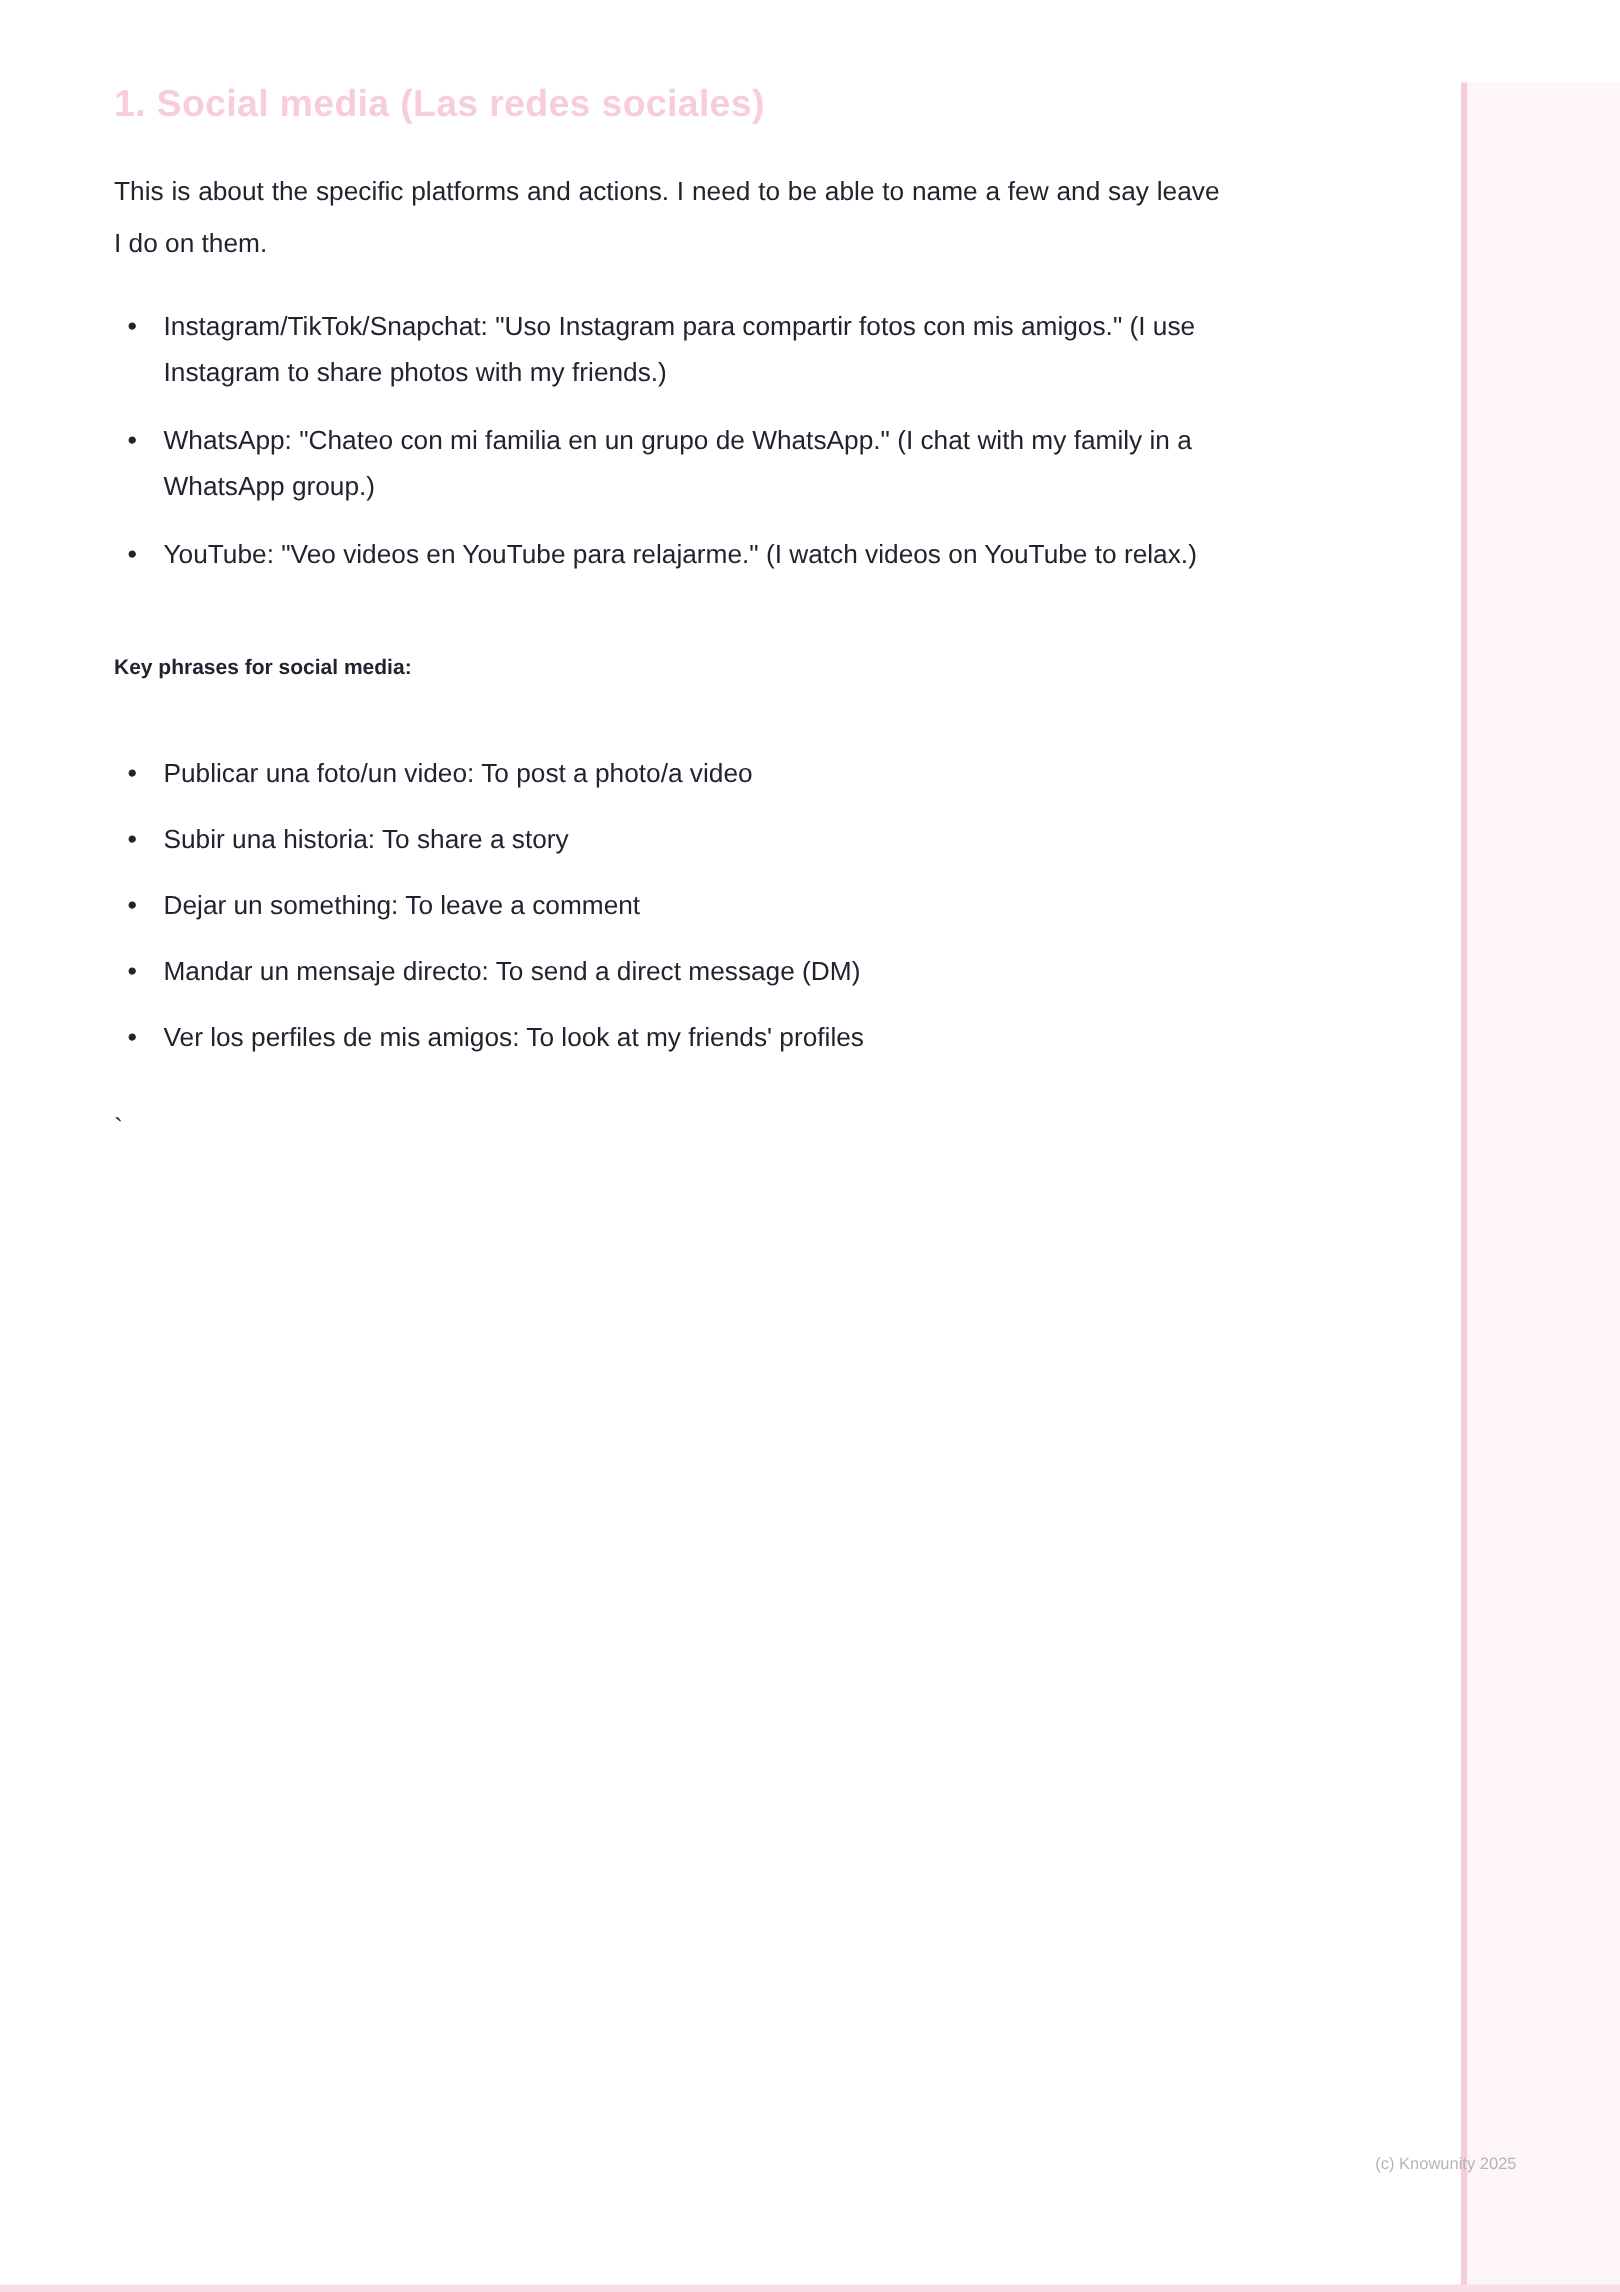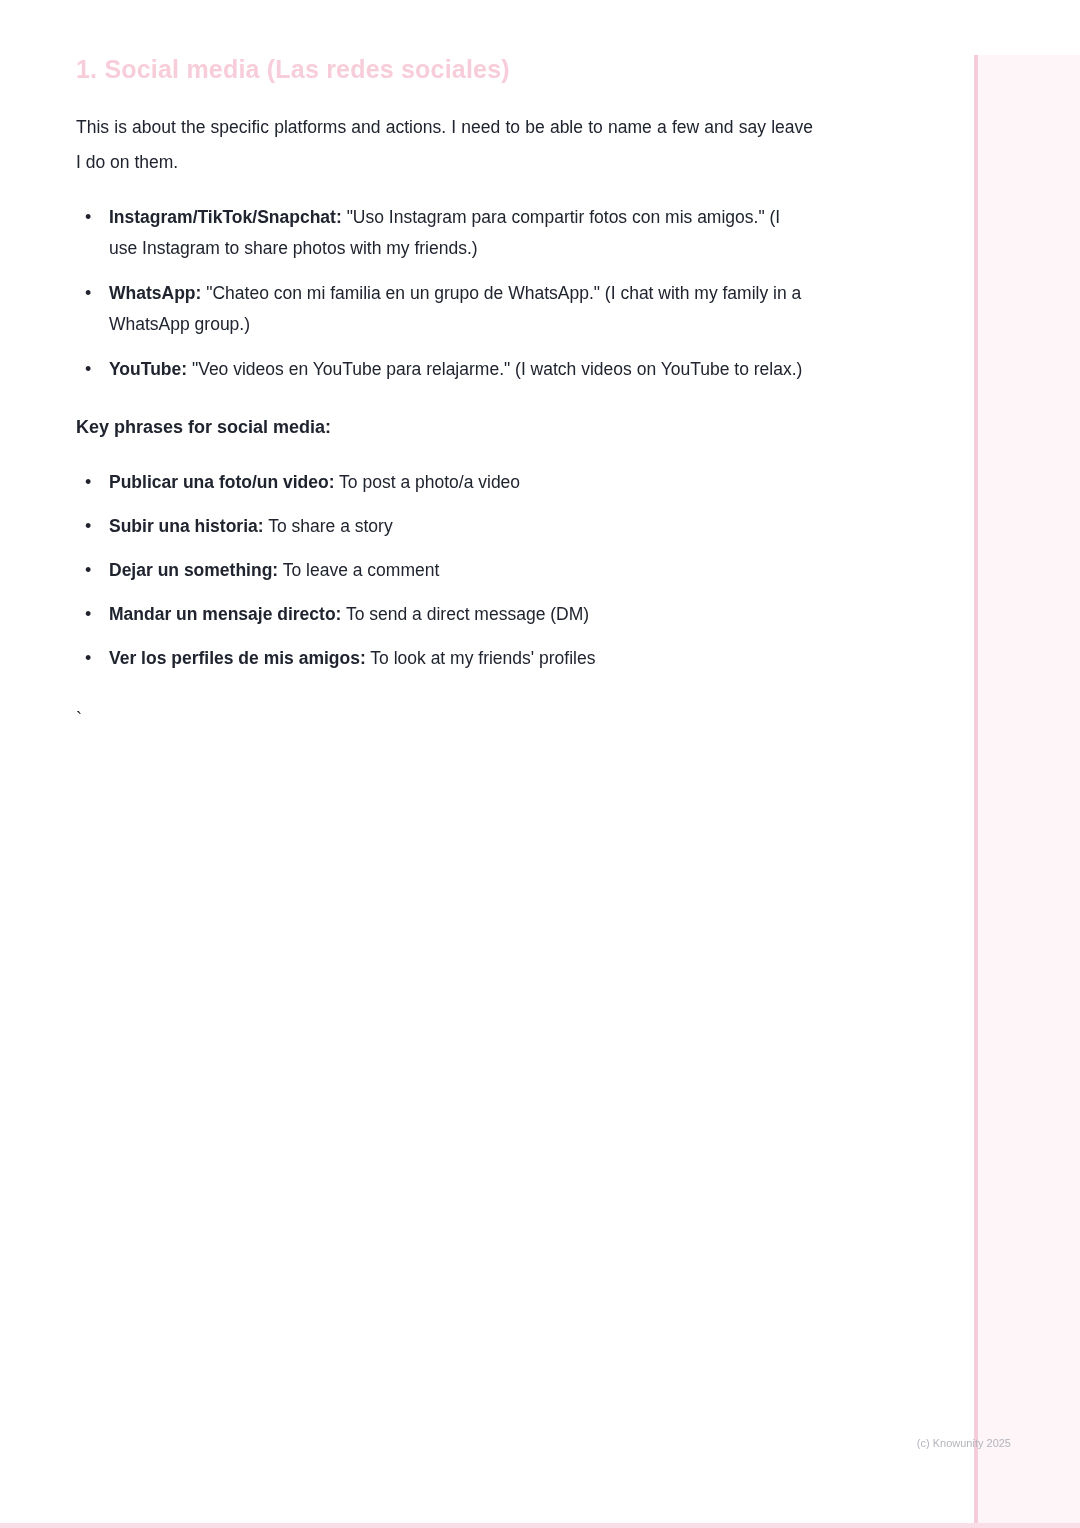--- a/index.html
+++ b/index.html
@@ -53,30 +53,30 @@
     content: "\2022";
     position: absolute;
     left: 9px;
     top: 0;
     color: #20242f;
     font-size: 18px;
   }
 
   ul.key-list li { margin-bottom: 13px; }
 
-  .b { font-weight: 700; }
+  .b { font-weight: 400; }
 
   h2.sub-heading {
-    margin-top: 30px;
-    font-size: 18px;
+    margin-top: 47px;
+    font-size: 14px;
     font-weight: 700;
     line-height: 24px;
   }
 
-  ul.key-list { margin-top: 28px; }
+  ul.key-list { margin-top: 44px; }
 
   .stray {
     margin-top: 30px;
     font-size: 18px;
     line-height: 31px;
   }
 
   .footer {
     position: absolute;
     top: 1437px;

